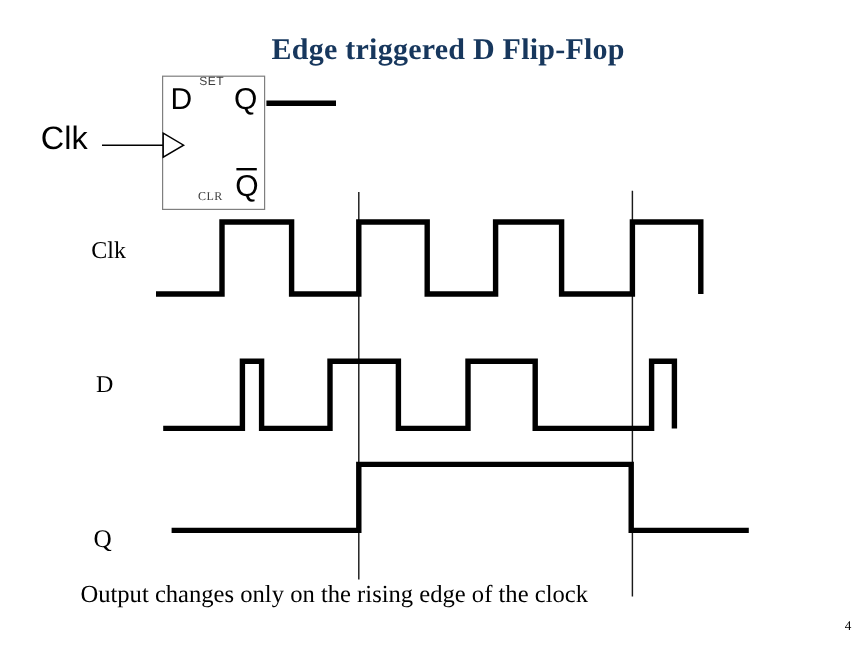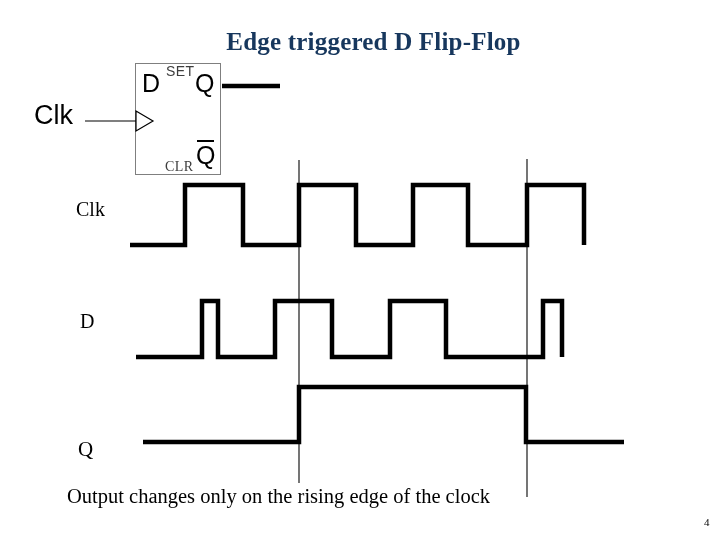--- a/index.html
+++ b/index.html
@@ -15,21 +15,21 @@
     font-size:25px;line-height:1.05;color:var(--title-color,#17375D);
     letter-spacing:0.2px;
   }
   
   .ff-box{
     left:135px;top:63px;width:86px;height:112px;
     border:1.4px solid var(--symbol-border,#7f7f7f);box-sizing:border-box;background:#fff;
   }
   .pin{font-family:"Liberation Sans", sans-serif;color:#000;line-height:1;}
   .pin-big{font-size:25px;}
-  .pin-small{font-size:14px;color:#3d3d3d;letter-spacing:0.4px;text-align:center;}
+  .pin-small{font-size:10px;color:#3d3d3d;letter-spacing:0.4px;text-align:center;}
   .pin-d{left:142px;top:71px;}
   .pin-set{left:166px;top:64px;}
   .pin-q{left:195px;top:71px;}
   .pin-clr{left:165px;top:160px;font-family:Liberation Serif, serif;}
   .qbar-wrap{left:196px;top:140px;width:18px;text-align:center;}
   .qbar-bar{height:2px;background:#000;width:17px;margin:0 auto 1px auto;}
   .clk-input-label{
     left:34px;top:102px;font-family:"Liberation Sans", sans-serif;
     font-size:27px;line-height:1;color:#000;
   }

